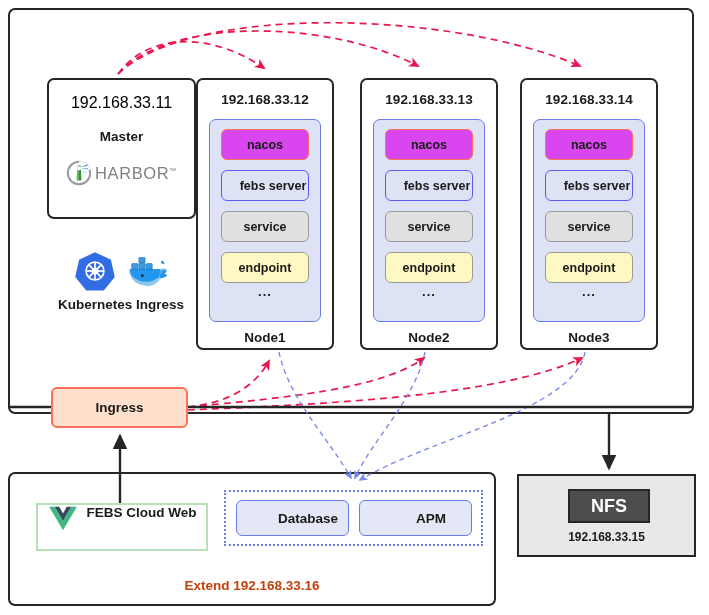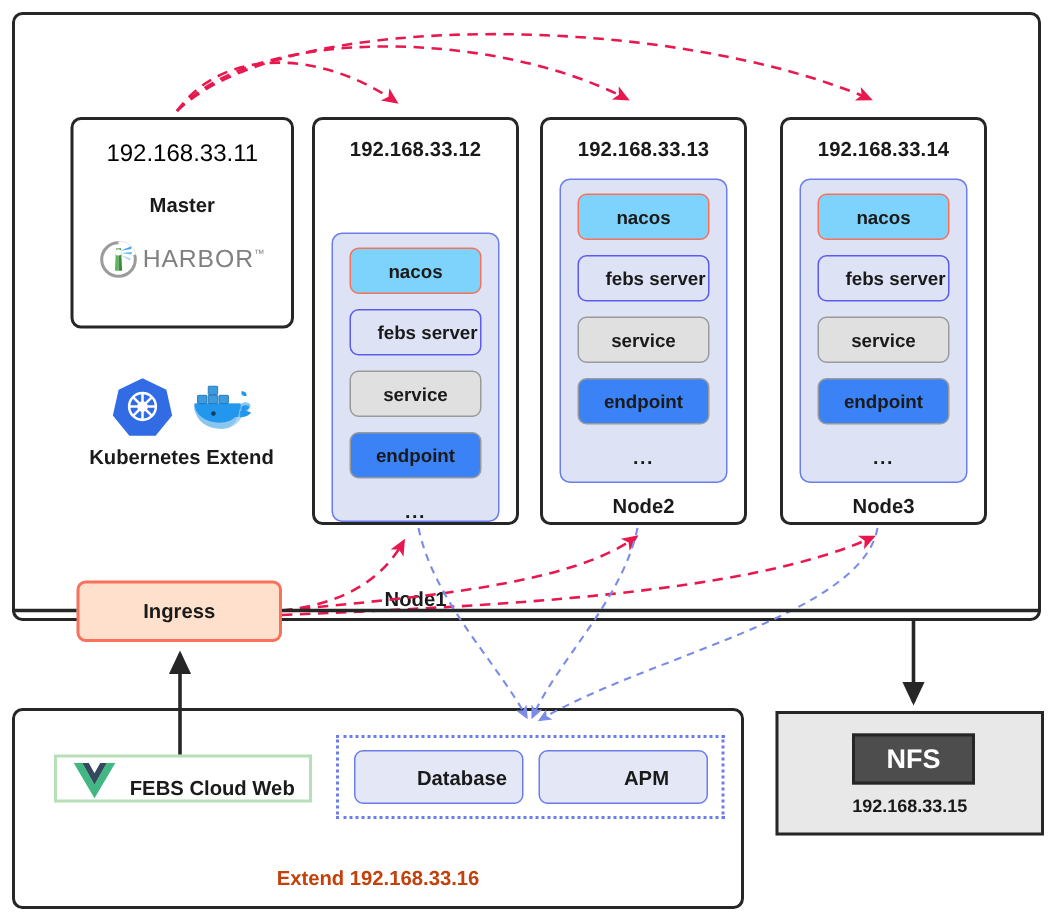--- a/index.html
+++ b/index.html
@@ -102,24 +102,24 @@
     padding-top: 9px;
   }
   .pod {
     width: 88px; height: 31px;
     border-radius: 6px;
     display: flex; align-items: center; justify-content: center;
     font-size: 12.5px; font-weight: bold; color: #1a1a1a;
     margin-bottom: 10px;
     box-sizing: border-box;
   }
-  .pod-nacos { background: #7dd3fc; border: 1.8px solid #f9705b; }
+  .pod-nacos { background: #d946ef; border: 1.8px solid #f9705b; }
   .pod-febs  { background: #dde2f5; border: 1.6px solid #5b5bf0; padding-left: 16px; }
   .pod-service { background: #e0e0e0; border: 1.6px solid #9a9a9a; }
-  .pod-endpoint { background: #3b82f6; border: 1.6px solid #9a9a9a; margin-bottom: 16px; }
+  .pod-endpoint { background: #fef9c3; border: 1.6px solid #9a9a9a; margin-bottom: 3px; }
   .pod-ellipsis {
     font-size: 13px; font-weight: bold; color: #1a1a1a;
     letter-spacing: 1px; line-height: 12px;
   }
   .node-name {
     font-size: 13.5px; font-weight: bold; color: #1a1a1a;
     margin-top: 8px;
   }
 
   
@@ -127,24 +127,24 @@
     left: 51px; top: 387px; width: 137px; height: 41px;
     border: 2px solid #f9705b;
     border-radius: 6px;
     background: #ffe0cc;
     display: flex; align-items: center; justify-content: center;
     font-size: 13.5px; font-weight: bold; color: #1a1a1a;
   }
 
   
   .febs-web-box {
-    left: 36px; top: 503px; width: 172px; height: 32px;
+    left: 36px; top: 503px; width: 172px; height: 48px;
     border: 2px solid #b7e0b8;
     background: #ffffff;
-    display: flex; align-items: flex-end; justify-content: center;
+    display: flex; align-items: flex-start; justify-content: center;
     gap: 9px;
   }
   .febs-web-label {
     font-size: 13.5px; font-weight: bold; color: #1a1a1a;
   }
 
   
   .dotted-group {
     left: 224px; top: 490px; width: 259px; height: 56px;
     border: 2px dotted #6b7dea;
@@ -241,24 +241,24 @@
           <rect x="26.7" y="14.5" width="8" height="7" rx="0.6"></rect>
           <rect x="17.6" y="6.8" width="8" height="7" rx="0.6"></rect>
         </g>
         <path d="M46 24 C49 22 51.5 23 52.5 24.2 C51.5 27 48.5 28.4 45.5 28.2 Z" fill="#2396ed"></path>
         <path d="M39 30 C44 27 50 27 54 29 C51 33 45 34 40 32.5 Z" fill="#2396ed"></path>
         <path d="M44 25.5 C47 36 41 43 31 43 C40 41 44 34 44 25.5 Z" fill="#ffffff" opacity="0.35"></path>
         <circle cx="22" cy="30" r="1.9" fill="#0b3c5d"></circle>
         <path d="M46 11 C49 11 50.5 13 50 15 C47 15.5 45 14 46 11 Z" fill="#2396ed"></path>
       </svg>
     </div>
-    <div class="k8s-caption">Kubernetes Extend</div>
-  </div>
-
-  <div class="abs node-box" style="left:208px;gap:36px;">
+    <div class="k8s-caption">Kubernetes Ingress</div>
+  </div>
+
+  <div class="abs node-box" style="left:196px;">
     <div class="node-ip">192.168.33.12</div>
     <div class="node-inner">
       <div class="pod pod-nacos">nacos</div>
       <div class="pod pod-febs">febs server</div>
       <div class="pod pod-service">service</div>
       <div class="pod pod-endpoint">endpoint</div>
       <div class="pod-ellipsis">...</div>
     </div>
     <div class="node-name">Node1</div>
   </div>

